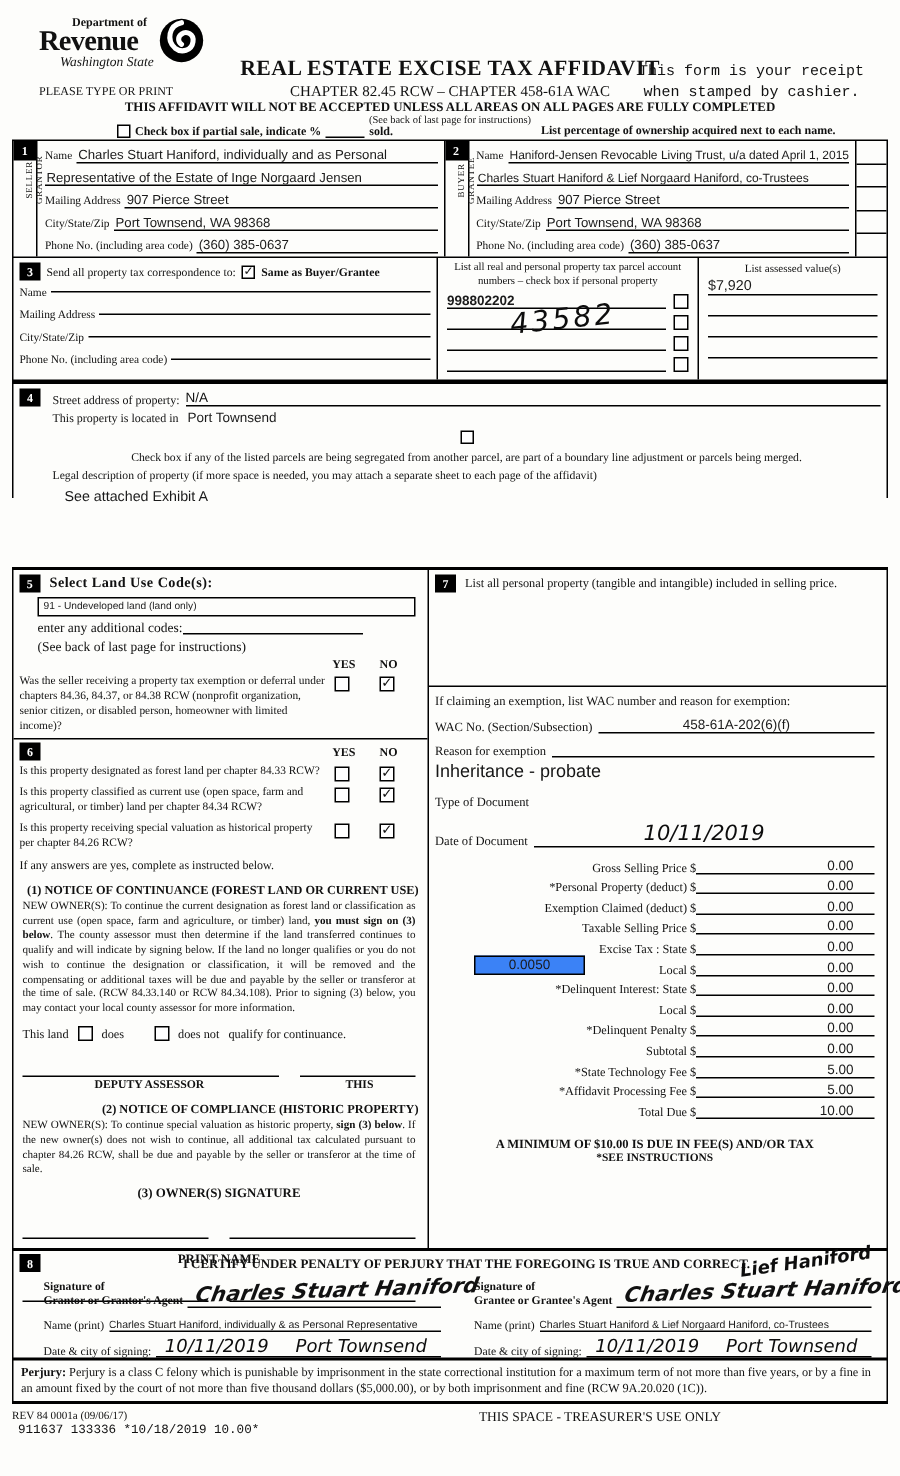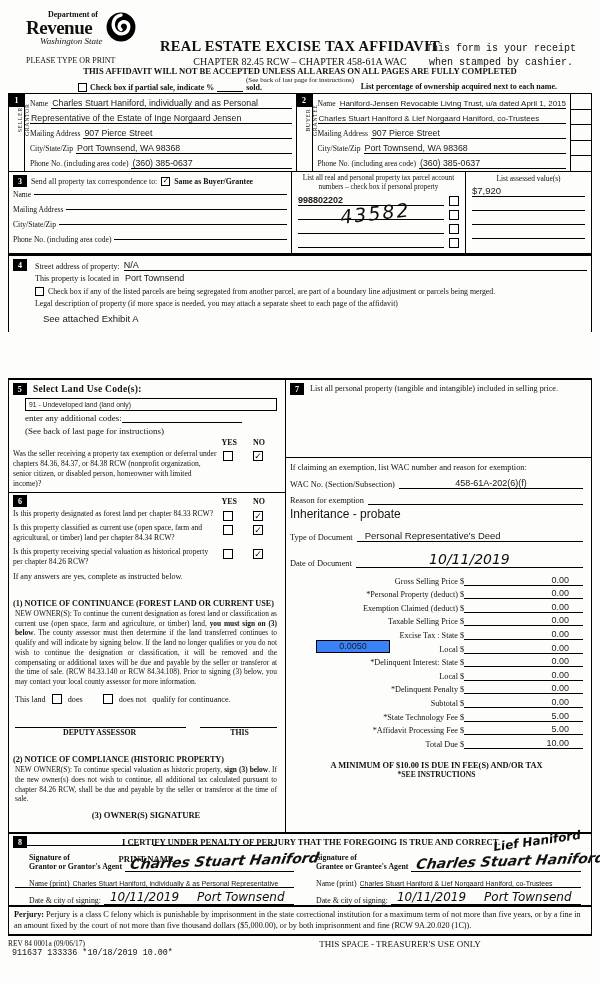--- a/index.html
+++ b/index.html
@@ -74,21 +74,21 @@
   .sec3-right-hdr { font-size:7.4px; text-align:center; }
   .arow { display:flex; align-items:flex-end; height:14px; }
   .arow .aline { flex:1; border-bottom:1px solid #000; font-family:"Liberation Sans",sans-serif; font-size:9.5px; color:#1a1a1a; }
 
   
   .sec4 { border-left:1px solid #000; border-right:1px solid #000; border-top:2.2px solid #000; height:78px; padding:3px 4px 0 4px; position:relative; }
   .s4row { display:flex; align-items:flex-end; font-size:8px; margin-bottom:2px; }
   .s4row .badge { margin-right:8px; }
   .s4val { font-family:"Liberation Sans",sans-serif; font-size:9px; color:#1a1a1a; margin-left:6px; }
   .s4line { flex:1; border-bottom:1px solid #000; margin-left:4px; font-family:"Liberation Sans",sans-serif; font-size:9px; }
-  .s4check { display:flex; align-items:center; gap:4px; font-size:7.8px; margin:4px 0 3px 22px; }
+  .s4check { display:flex; align-items:center; gap:4px; font-size:7.8px; margin:4px 0 3px 22px;flex-direction:column; }
   .s4legal { font-size:7.8px; margin-left:22px; }
   .s4exhibit { font-family:"Liberation Sans",sans-serif; font-size:9.5px; color:#1a1a1a; margin:5px 0 0 30px; }
 
   .gap { height:46px; }
 
   
   .twocol { display:flex; border-top:2.4px solid #000; border-left:1px solid #000; border-right:1px solid #000; height:454px; }
   .lcol { width:277px; border-right:1px solid #000; position:relative; font-size:7.6px; }
   .rcol { flex:1; position:relative; font-size:7.9px; }
 
@@ -101,21 +101,21 @@
   .addl .aln { display:inline-block; width:120px; border-bottom:1px solid #000; height:9px; }
   .seeback2 { margin:3px 0 2px 12px; font-size:9px; }
   .yesno-hdr { display:flex; justify-content:flex-end; gap:16px; font-size:8px; font-weight:bold; padding-right:14px; margin-top:2px; }
   .qrow { display:flex; margin-top:2px; }
   .qtext { width:206px; font-size:7.6px; line-height:1.3;font-family:Liberation Serif, serif; }
   .qboxes { flex:1; display:flex; justify-content:flex-end; gap:20px; padding-right:16px; padding-top:2px; }
 
   .s6divider { border-top:1.4px solid #000; margin-top:4px; }
   .s6 { padding:2px 6px 0 4px; }
   .s6top { display:flex; }
-  .notice-title { text-align:left; font-weight:bold; font-size:8.2px; margin-top:18px; }
+  .notice-title { text-align:right; font-weight:bold; font-size:8.2px; margin-top:8px; }
   .notice-body { font-size:7.4px; line-height:1.32; text-align:justify; margin:1px 2px 0 2px; }
   .thisland { display:flex; align-items:center; gap:6px; font-size:8.2px; margin:7px 2px 0 2px; }
   .siglines { display:flex; gap:14px; margin:14px 2px 0 2px; }
   .siglines .seg { border-bottom:1px solid #000; height:10px; }
   .seg-l { flex:2.2; } .seg-r { flex:1; }
   .sigcaps { display:flex; gap:14px; font-size:7.8px; font-weight:bold; }
   .sigcaps .c1 { flex:2.2; text-align:center; } .sigcaps .c2 { flex:1; text-align:center; }
   .centerbold { text-align:center; font-weight:bold; font-size:8.6px; margin-top:6px; }
 
   
@@ -486,21 +486,20 @@
             <span class="wacval">458-61A-202(6)(f)</span>
           </div>
           <div class="reasonrow">
             <span>Reason for exemption</span>
             <span class="rl"></span>
           </div>
           <div class="inherit">Inheritance - probate</div>
 
           <div class="docrow">
             <span>Type of Document</span>
-            <span class="docval">Personal Representative's Deed</span>
           </div>
           <div class="docrow">
             <span>Date of Document</span>
             <span class="datehand hand">10/11/2019</span>
           </div>
 
           <div class="money">
             <div class="mrow">
                 <span class="mlabel">Gross Selling Price</span>
                 <span class="mdollar">$</span>

